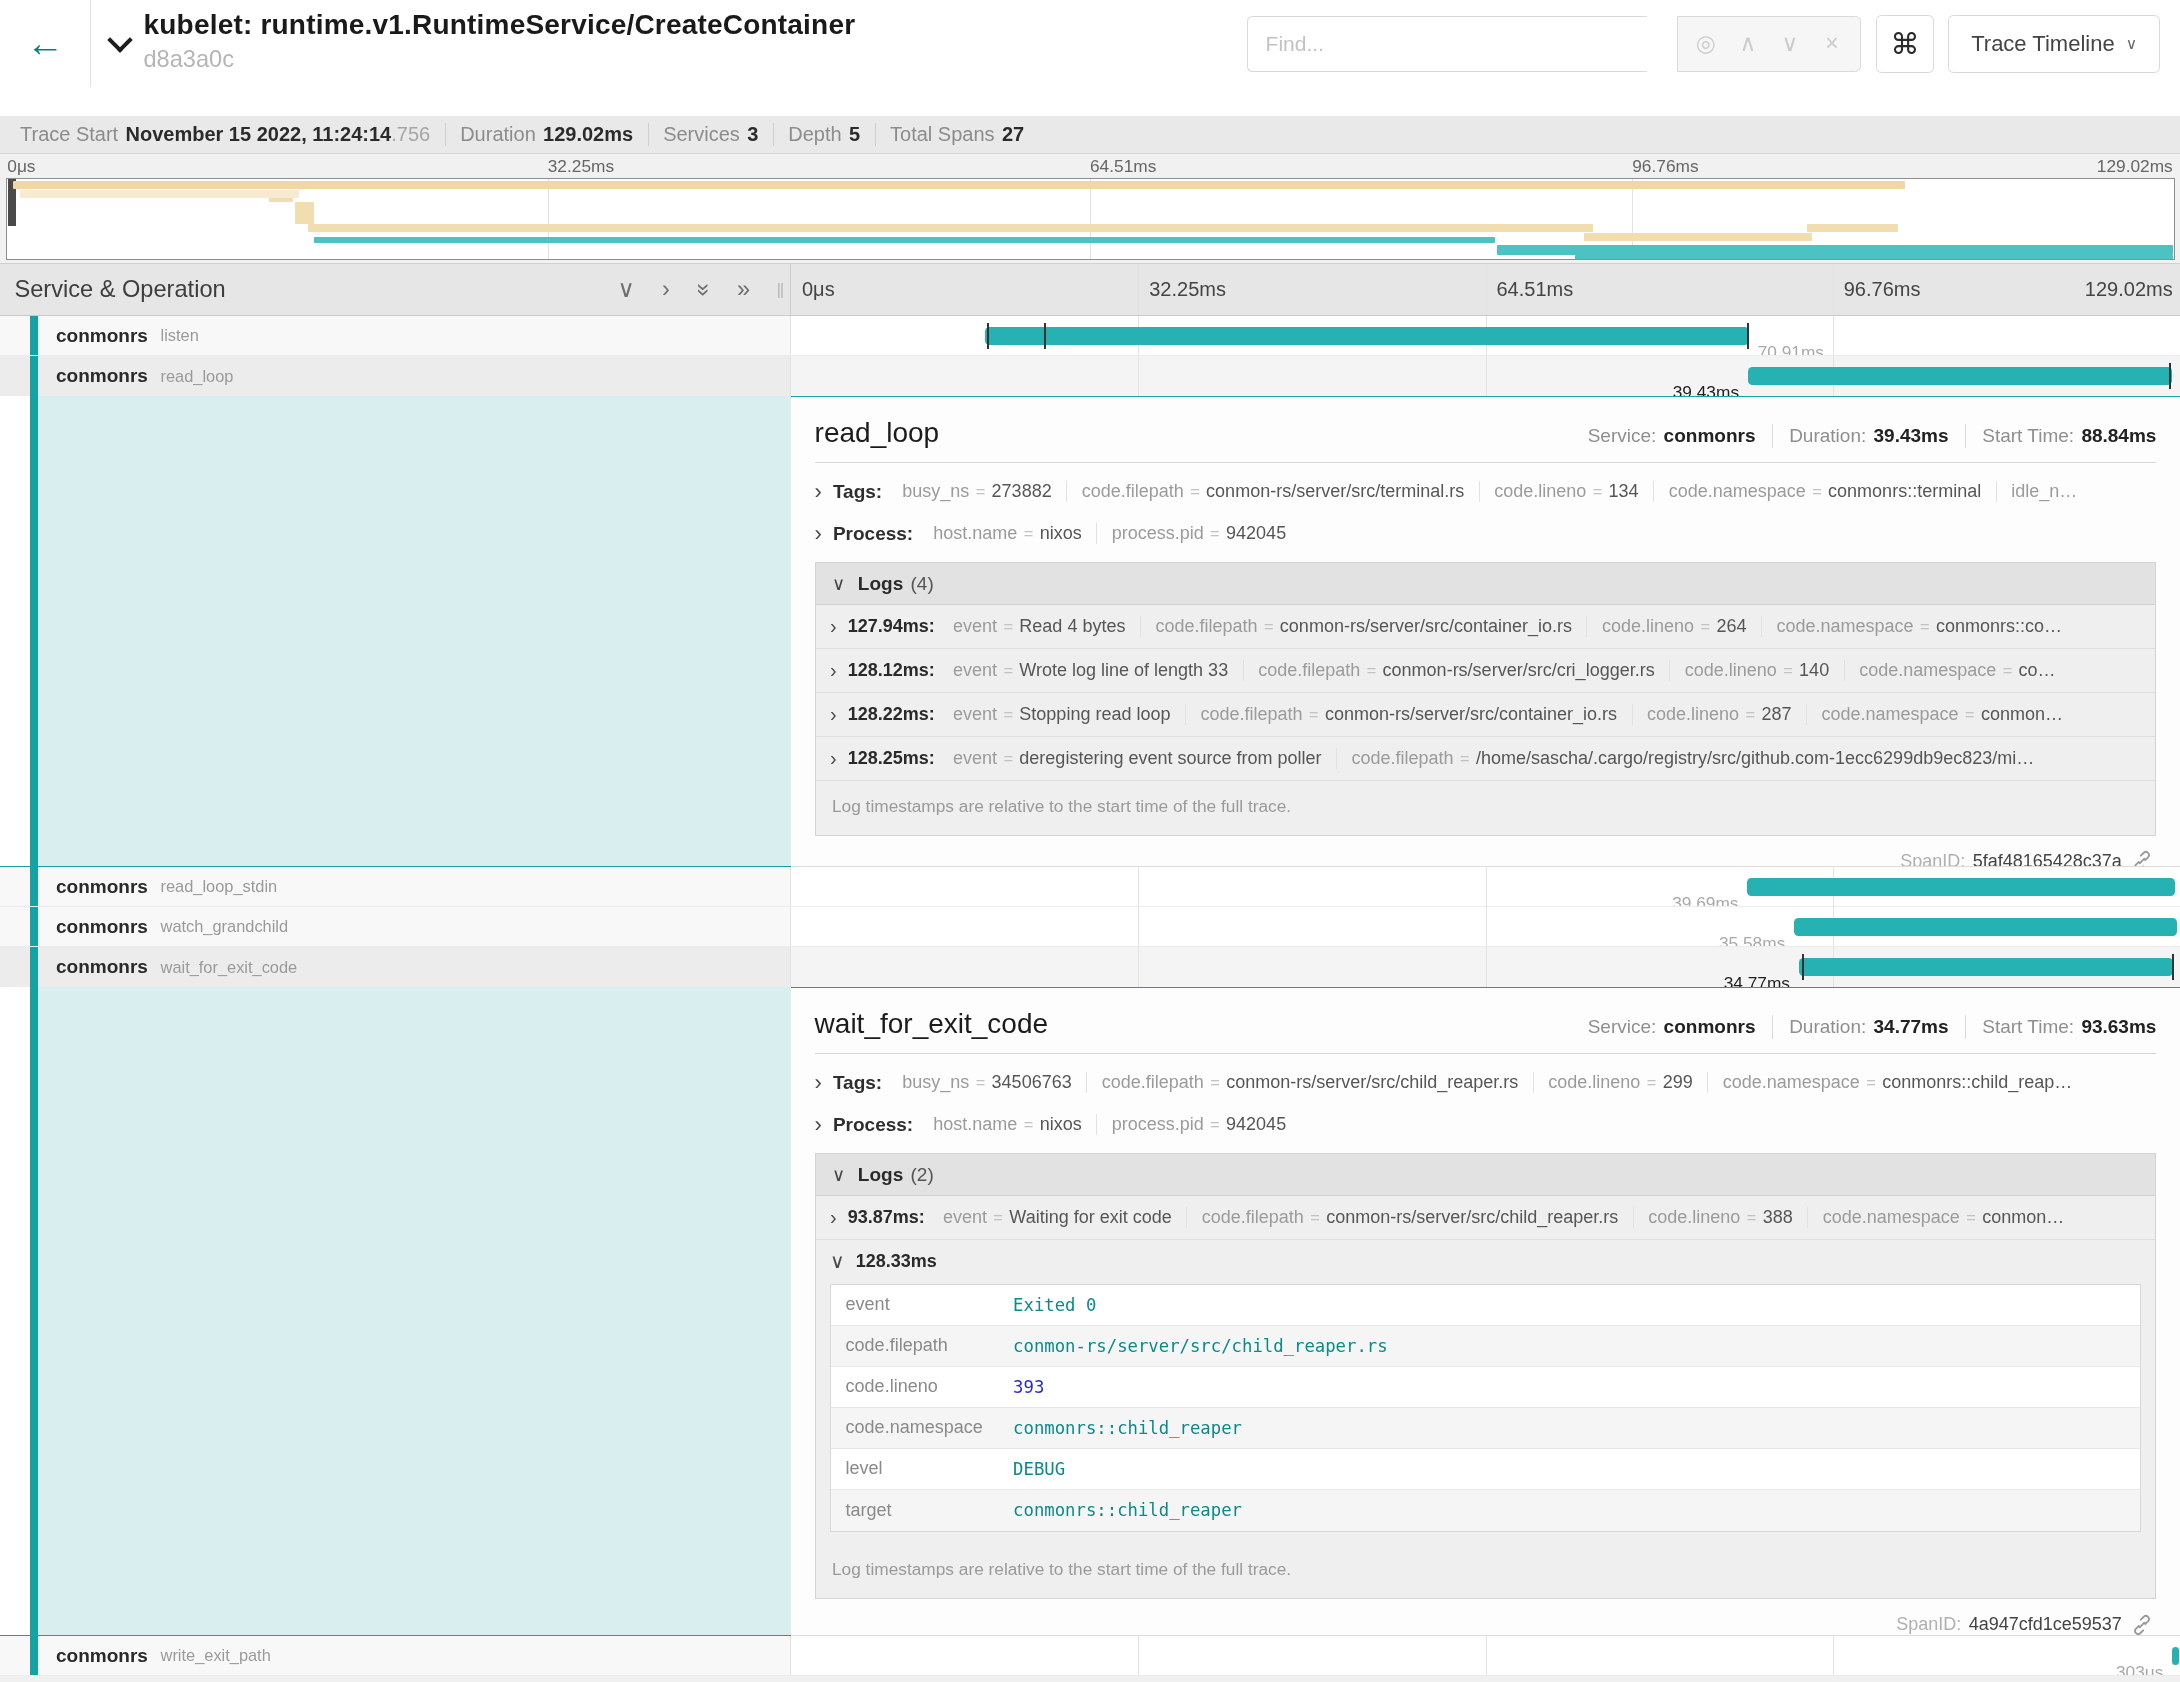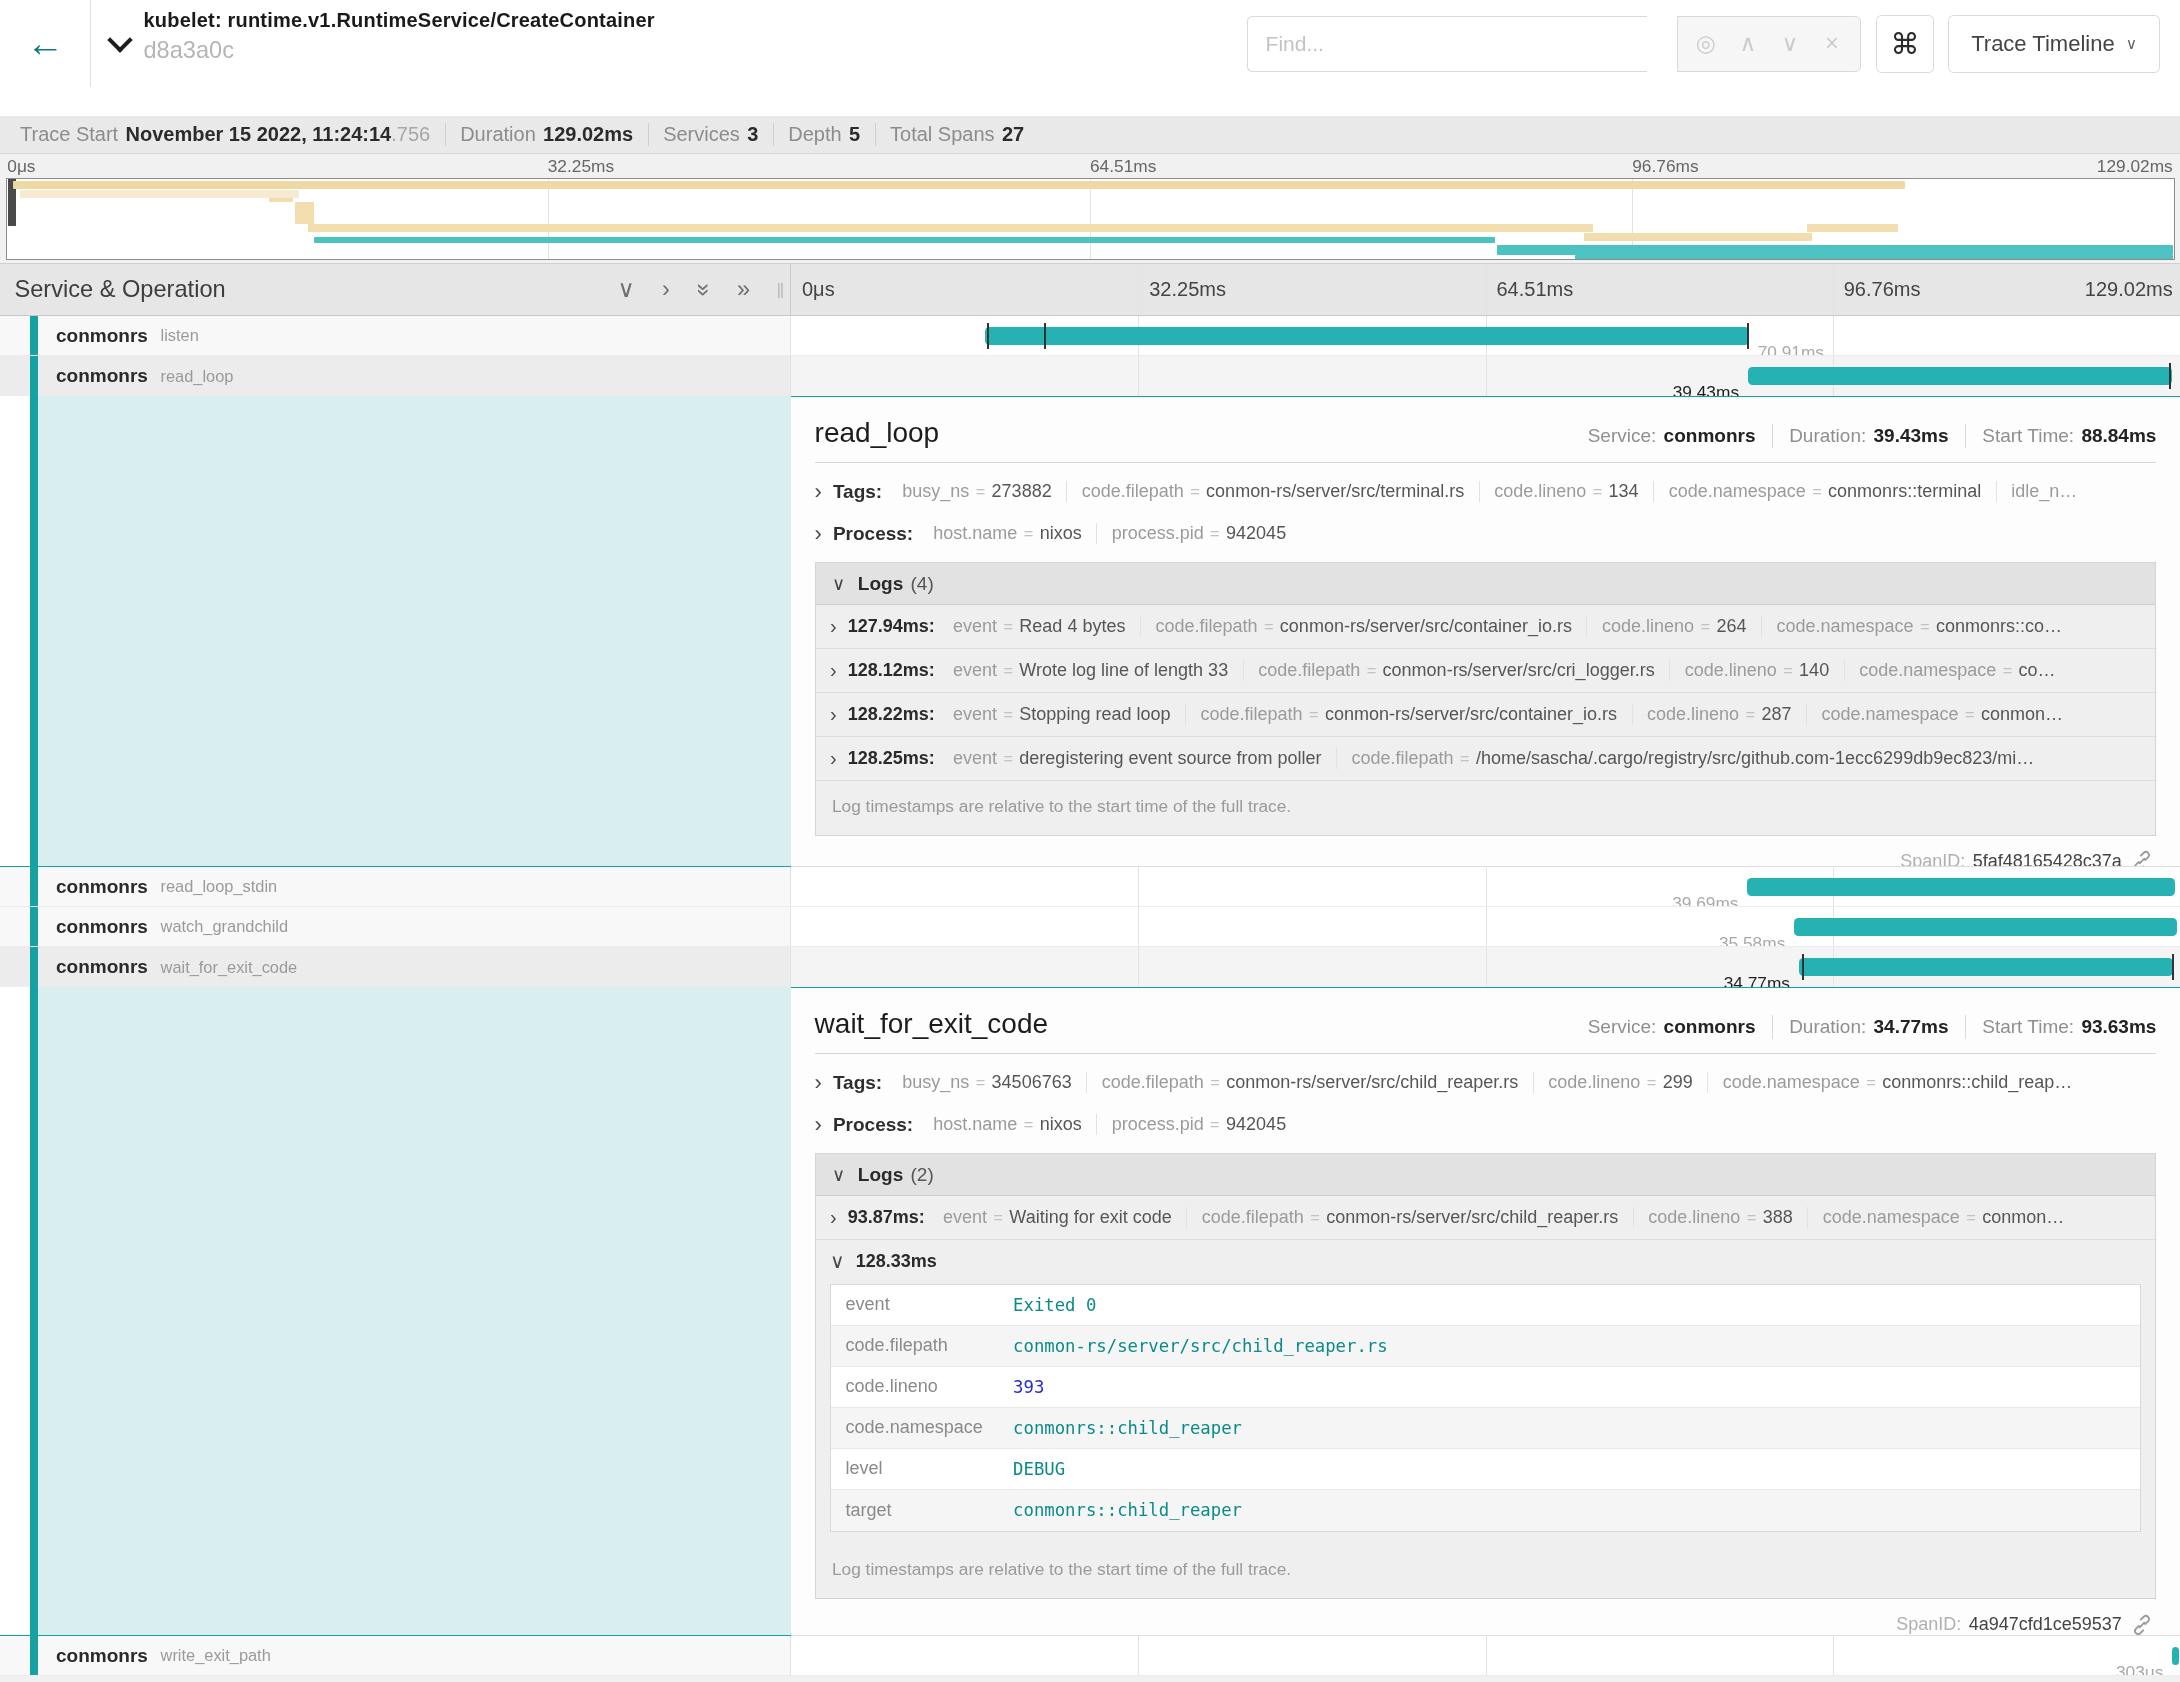--- a/index.html
+++ b/index.html
@@ -7,21 +7,21 @@
   body {
     width:2180px; height:1683px; overflow:hidden; position:relative;
     background:#fff; color:#333;
     font-family:"Liberation Sans","DejaVu Sans",sans-serif;
   }
   
   .topbar { height:116px; background:#fff; display:flex; align-items:flex-start; position:relative; }
   .back-btn { width:91px; height:87px; border-right:0.9px solid #e0e0e0; display:flex; align-items:center; justify-content:center; font-size:38px; color:#0e7c7c; cursor:pointer; }
   .big-caret { width:18px; height:18px; border-right:4.5px solid #1d1d1d; border-bottom:4.5px solid #1d1d1d; transform:rotate(45deg); margin:31px 14.5px 0 20px; flex:0 0 auto; }
   .titles { padding-top:9px; }
-  .page-title { margin:0; font-size:20px; font-weight:600; color:#1a1a1a; letter-spacing:0.2px; }
+  .page-title { margin:0; font-size:28px; font-weight:600; color:#1a1a1a; letter-spacing:0.2px; }
   .trace-id { font-size:23.6px; color:#b5b5b5; margin-top:4.5px; }
   .top-actions { position:absolute; right:20px; top:14.5px; display:flex; align-items:center; gap:14.5px; }
   .find-wrap { display:flex; height:56px;gap:30px; }
   .find-input { width:400px; height:56px; border:0.9px solid #d9d9d9; border-right:none; border-radius:5.5px 0 0 5.5px; padding:0 18px; font-size:21px; color:#555; outline:none; font-family:inherit; }
   .find-input::placeholder { color:#c3c3c3; }
   .find-suffix { display:flex; align-items:center; border:0.9px solid #d9d9d9; background:#f6f6f6; border-radius:0 5.5px 5.5px 0; padding:0 7.3px; }
   .find-suffix .ic { width:42px; text-align:center; color:#cccccc; font-size:23px; cursor:pointer; }
   .kbd-btn { width:58px; height:58px; border:0.9px solid #d9d9d9; border-radius:5.5px; background:#fff; font-size:29px; color:#2b2b2b; display:flex; align-items:center; justify-content:center; cursor:pointer; }
   .view-btn { height:58px; border:0.9px solid #d9d9d9; border-radius:5.5px; background:#fff; font-size:22px; color:#444; padding:0 22px; display:flex; align-items:center; gap:11px; cursor:pointer; }
   .view-btn .vb-caret { font-size:15.5px; color:#666; }

